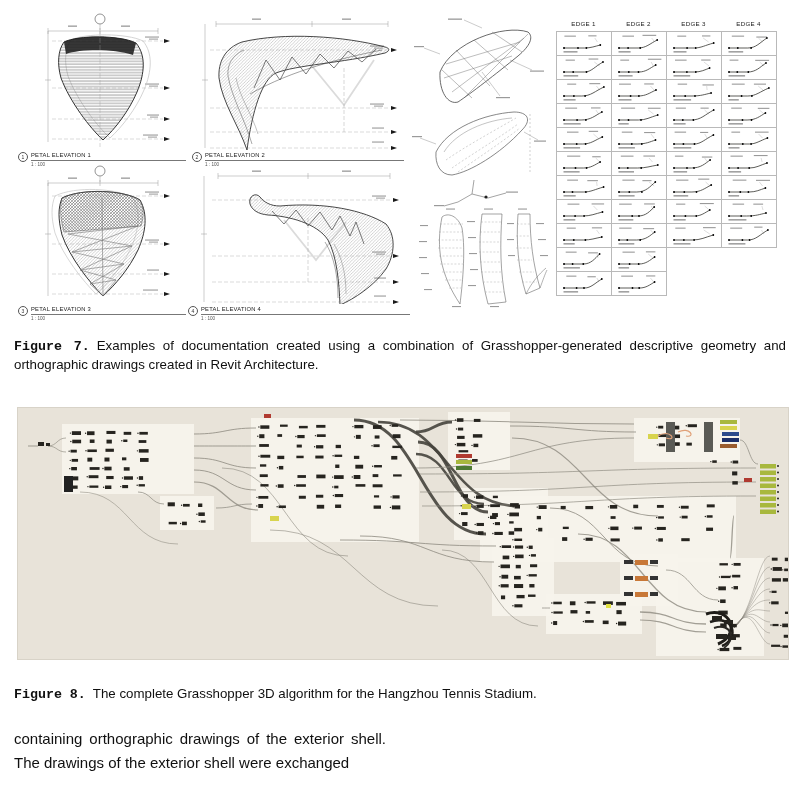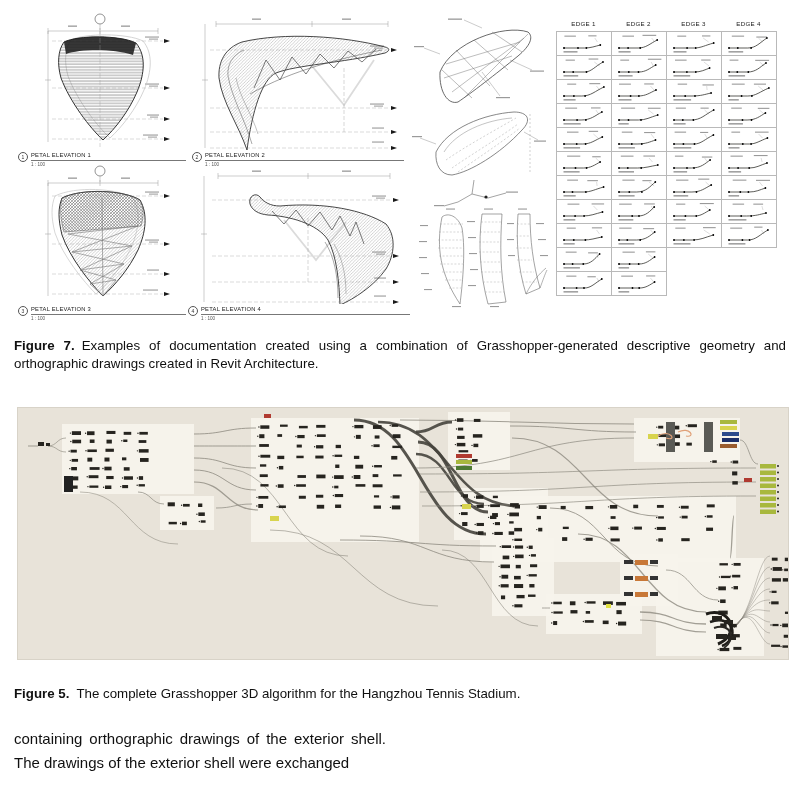--- a/index.html
+++ b/index.html
@@ -18,21 +18,21 @@
   
   #edge-table{position:absolute;left:556px;top:12px;width:222px;}
   .eth{display:grid;grid-template-columns:repeat(4,55px);padding-bottom:4px;}
   .eth div{font-size:6.2px;letter-spacing:.3px;text-align:center;color:#222;}
   #edge-grid{display:grid;grid-template-columns:repeat(4,55px);border-top:1px solid #b9b9b9;border-left:1px solid #b9b9b9;width:220px;}
   .ec{width:55px;height:24px;border-right:1px solid #b9b9b9;border-bottom:1px solid #b9b9b9;box-sizing:border-box;}
   .ec.empty{border:none;}
   
   .caption{position:absolute;left:14px;width:772px;margin:0;font-size:13.3px;line-height:1.38;
            text-align:justify;color:#101010;}
-  .caption b{margin-right:7px;}
+  .caption b{margin-right:7px;font-family:Liberation Mono, monospace;}
   #cap7{top:337px;}
   #cap8{top:685px;}
   #fig8{position:absolute;left:17px;top:407px;width:770px;height:251px;border:1px solid #d8d3c8;}
   #cols{position:absolute;left:14px;top:727px;width:772px;display:grid;grid-template-columns:372px 372px;column-gap:36px;}
   #cols p{margin:0;font-size:15px;line-height:1.62;text-align:justify;color:#101010;}
 </style>
 </head>
 <body>
 
 <svg style="position:absolute;width:0;height:0" aria-hidden="true">
@@ -1361,18 +1361,18 @@
         <path d="M688,206 C712,198 724,226 700,236" fill="none" stroke="#1f1d19" stroke-width="3"></path>
         <path d="M692,214 C716,206 722,230 704,238" fill="none" stroke="#1f1d19" stroke-width="2.5"></path>
         <path d="M696,220 C714,214 718,232 706,240" fill="none" stroke="#2a2824" stroke-width="2"></path>
         <rect x="694" y="208" width="10" height="5" fill="#26241f"></rect>
         <rect x="706" y="212" width="9" height="4" fill="#26241f"></rect>
         <rect x="698" y="226" width="11" height="5" fill="#26241f"></rect>
         <rect x="710" y="228" width="8" height="4" fill="#26241f"></rect>
       </svg>
   </div>
 
-  <p class="caption" id="cap8"><b>Figure 5.</b><span>The complete Grasshopper 3D algorithm for the Hangzhou Tennis Stadium.</span></p>
+  <p class="caption" id="cap8"><b>Figure 8.</b><span>The complete Grasshopper 3D algorithm for the Hangzhou Tennis Stadium.</span></p>
 
   <div id="cols">
     <p>containing orthographic drawings of the exterior shell. The drawings of the exterior shell were exchanged</p>
   </div>
 </div>
 
 </body></html>

